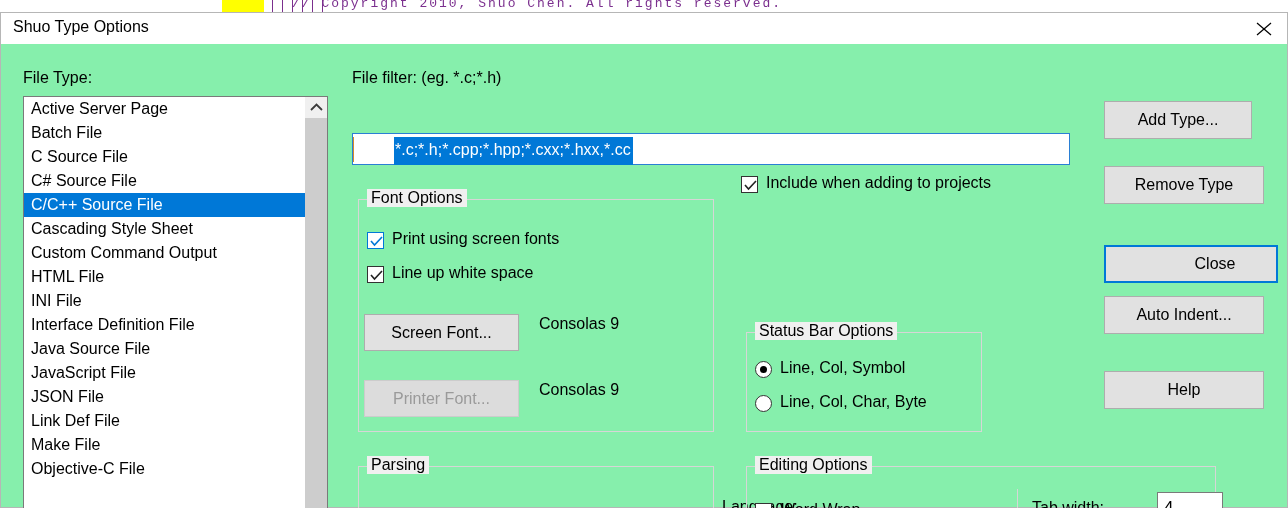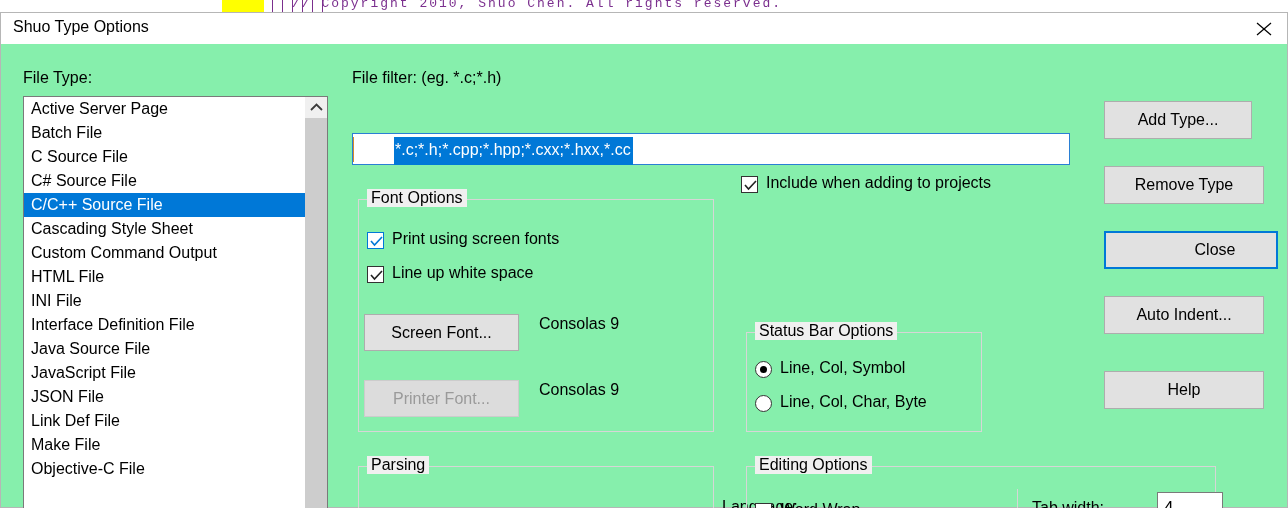--- a/index.html
+++ b/index.html
@@ -283,21 +283,21 @@
   .fontval {
     position: absolute;
     font-size: 16px;
     white-space: nowrap;
   }
   #screen-font-value { left: 538px; top: 271px; }
   #printer-font-value { left: 538px; top: 337px; }
 
   #btn-add-type     { left: 1103px; top: 57px;  width: 148px; height: 38px; text-align: center; }
   #btn-remove-type  { left: 1103px; top: 122px; width: 160px; height: 38px; }
-  #btn-close        { left: 1103px; top: 187px; width: 174px; height: 38px; padding-left: 48px; }
+  #btn-close        { left: 1103px; top: 201px; width: 174px; height: 38px; padding-left: 48px; }
   #btn-auto-indent  { left: 1103px; top: 252px; width: 160px; height: 38px; }
   #btn-help         { left: 1103px; top: 327px; width: 160px; height: 38px; }
 
   
   #lang-label { left: 363px; top: 31px; font-size: 16px; }
 
   
   #chk-word-wrap { left: 8px; top: 34px; }
   #chk-auto-complete { left: 8px; top: 68px; }
   #edit-divider {

